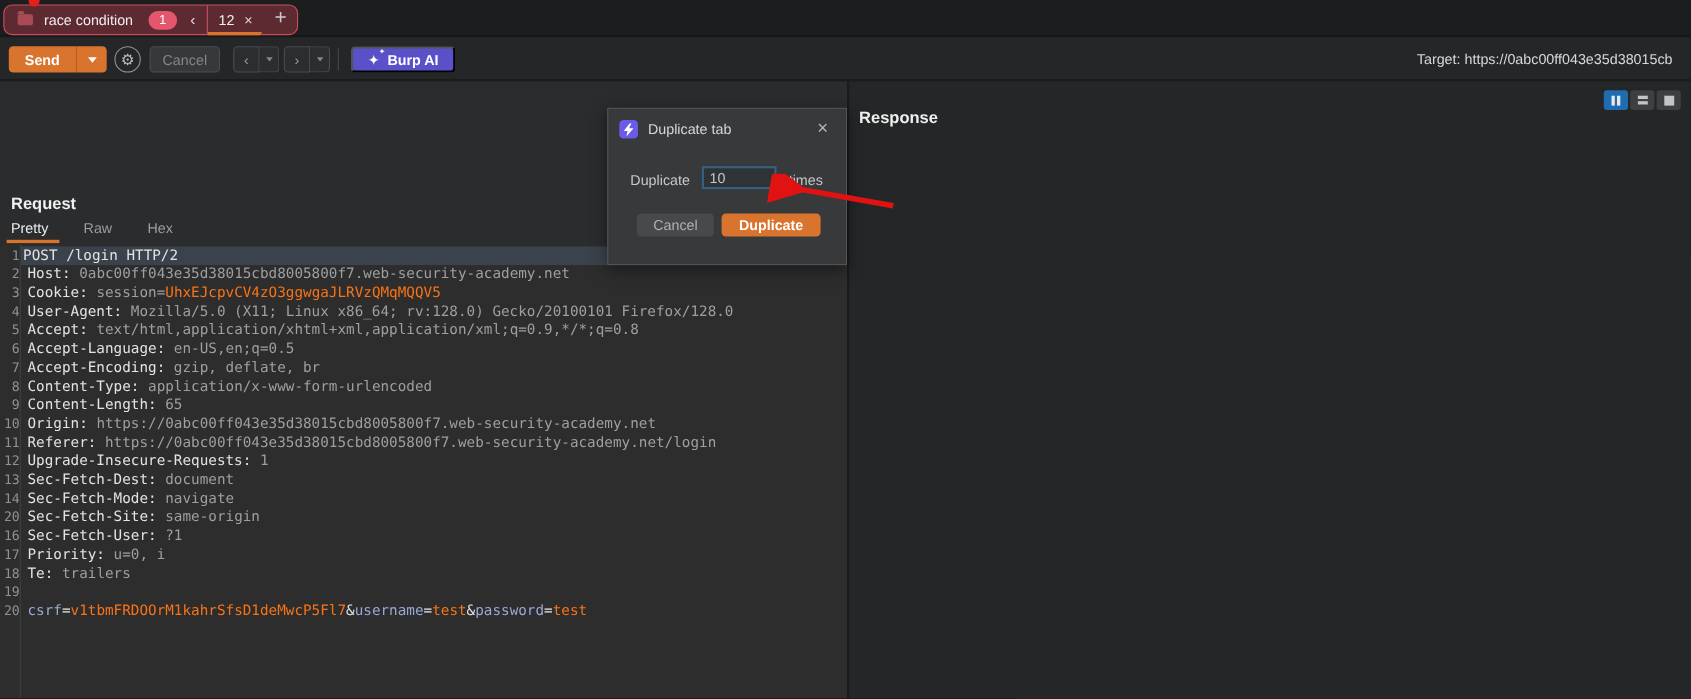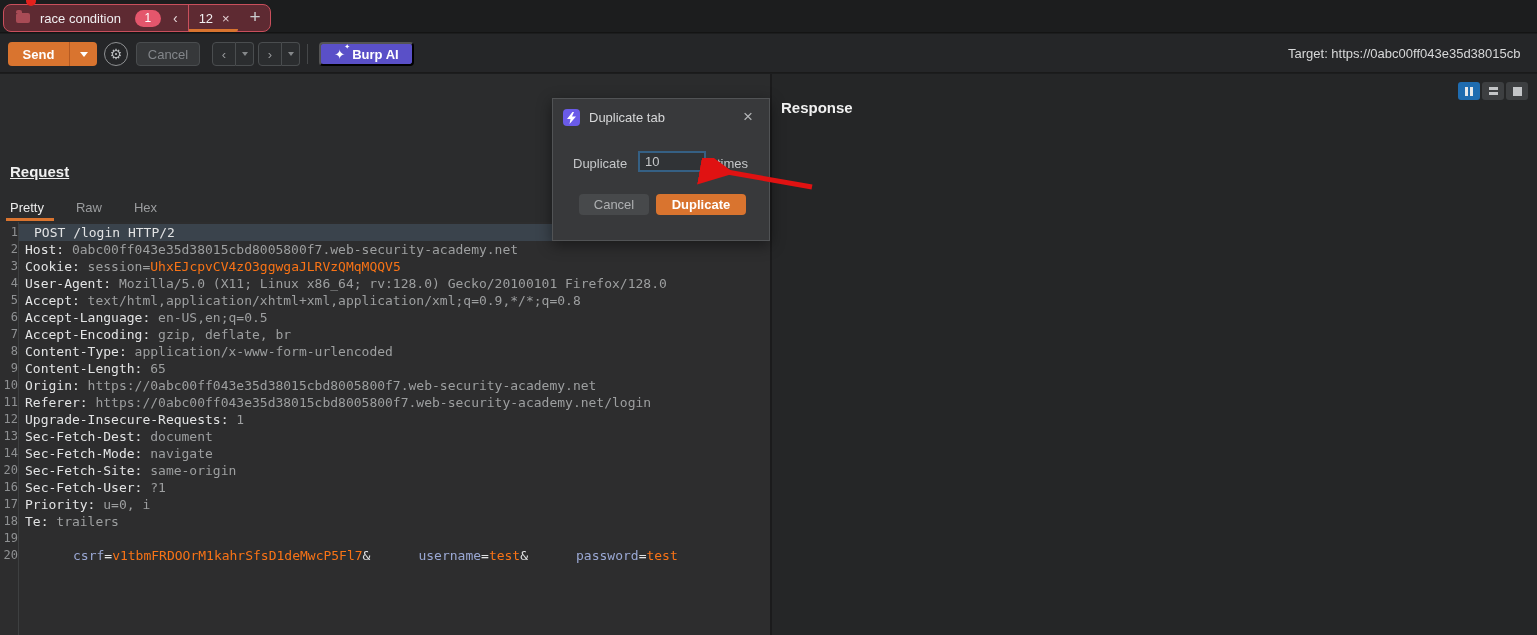--- a/index.html
+++ b/index.html
@@ -46,37 +46,37 @@
   .toolbar-sep { position:absolute; left:307px; top:10px; width:1px; height:20px; background:#454749; }
   .burpai-btn { position:absolute; left:319px; top:8px; width:95px; height:24px; background:#5a50c8; color:#fff; font-size:13px; font-weight:bold; }
   .sparkle { font-size:13px; margin-right:7px; font-weight:normal; position:relative; }
   .sparkle small { position:absolute; top:-4px; right:-5px; font-size:7px; }
   .target-label { position:absolute; left:1288px; top:12px; white-space:nowrap; color:#d7d8d9; font-size:13px; }
   
   .request-panel { position:absolute; left:0; top:74px; width:770px; height:561px; background:#2b2c2d; }
   .panel-divider { position:absolute; left:770px; top:74px; width:2px; height:561px; background:#1b1b1c; }
   .response-panel { position:absolute; left:772px; top:74px; width:765px; height:561px; background:#252627; }
   .panel-title { font-size:15px; font-weight:bold; color:#f0f0f0; }
-  .request-panel .panel-title { position:absolute; left:10px; top:89px;text-decoration:underline; }
+  .request-panel .panel-title { position:absolute; left:10px; top:103px; }
   .response-panel .panel-title { position:absolute; left:9px; top:25px; }
   .viewtabs { position:absolute; left:10px; top:126px; display:flex; gap:32px; font-size:13px; }
   .viewtab { color:#9b9d9f; padding-bottom:6px; position:relative; }
   .viewtab.active { color:#ececec; }
   .viewtab.active:after { content:""; position:absolute; left:-4px; right:-10px; bottom:0; height:3px; background:#d9742f; }
   
   .editor { position:absolute; left:0; top:148px; width:770px; bottom:0; background:#2d2d2e; font-family:"DejaVu Sans Mono", monospace; font-size:13px; line-height:17px; display:flex; }
   .gutter { width:19px; text-align:right; color:#8f9193; border-right:1px solid #3e4041; padding-top:2px; font-size:12px; }
   .gutter .ln { height:17px; }
   .codecol { flex:1; padding:2px 0 0 6px; white-space:pre; overflow:hidden; }
   .code-row { height:17px; }
-  .code-row.hl { background:#3a434c; margin-left:-6px; padding-left:15px; }
+  .code-row.hl { background:#3a434c; margin-left:-6px; padding-left:2px; }
   .seg-plain { color:#e2e3e4; }
   .seg-dim { color:#9d9fa0;margin-top:32px; }
   .seg-green { color:#f97316; }
-  .seg-blue { color:#9aa8d4;margin-left:48px; }
+  .seg-blue { color:#9aa8d4; }
   
   .layout-btns { position:absolute; right:9px; top:8px; display:flex; gap:2px; }
   .layout-btn { width:22px; height:18px; border-radius:3px; background:#3d3f41; display:flex; align-items:center; justify-content:center; gap:2px; }
   .layout-btn.active { background:#1f6cb0; }
   .ic-col { width:3px; height:9px; background:#e8e9ea; }
   .ic-row-wrap { display:flex; flex-direction:column; gap:2px; }
   .ic-row { width:9px; height:3px; background:#c3c5c7; }
   .ic-sq { width:9px; height:9px; background:#c3c5c7; }
   
   .dialog { position:absolute; left:552px; top:98px; width:218px; height:143px; background:#38393b; border:1px solid #515355; box-shadow:0 4px 14px rgba(0,0,0,.45); z-index:10; }

